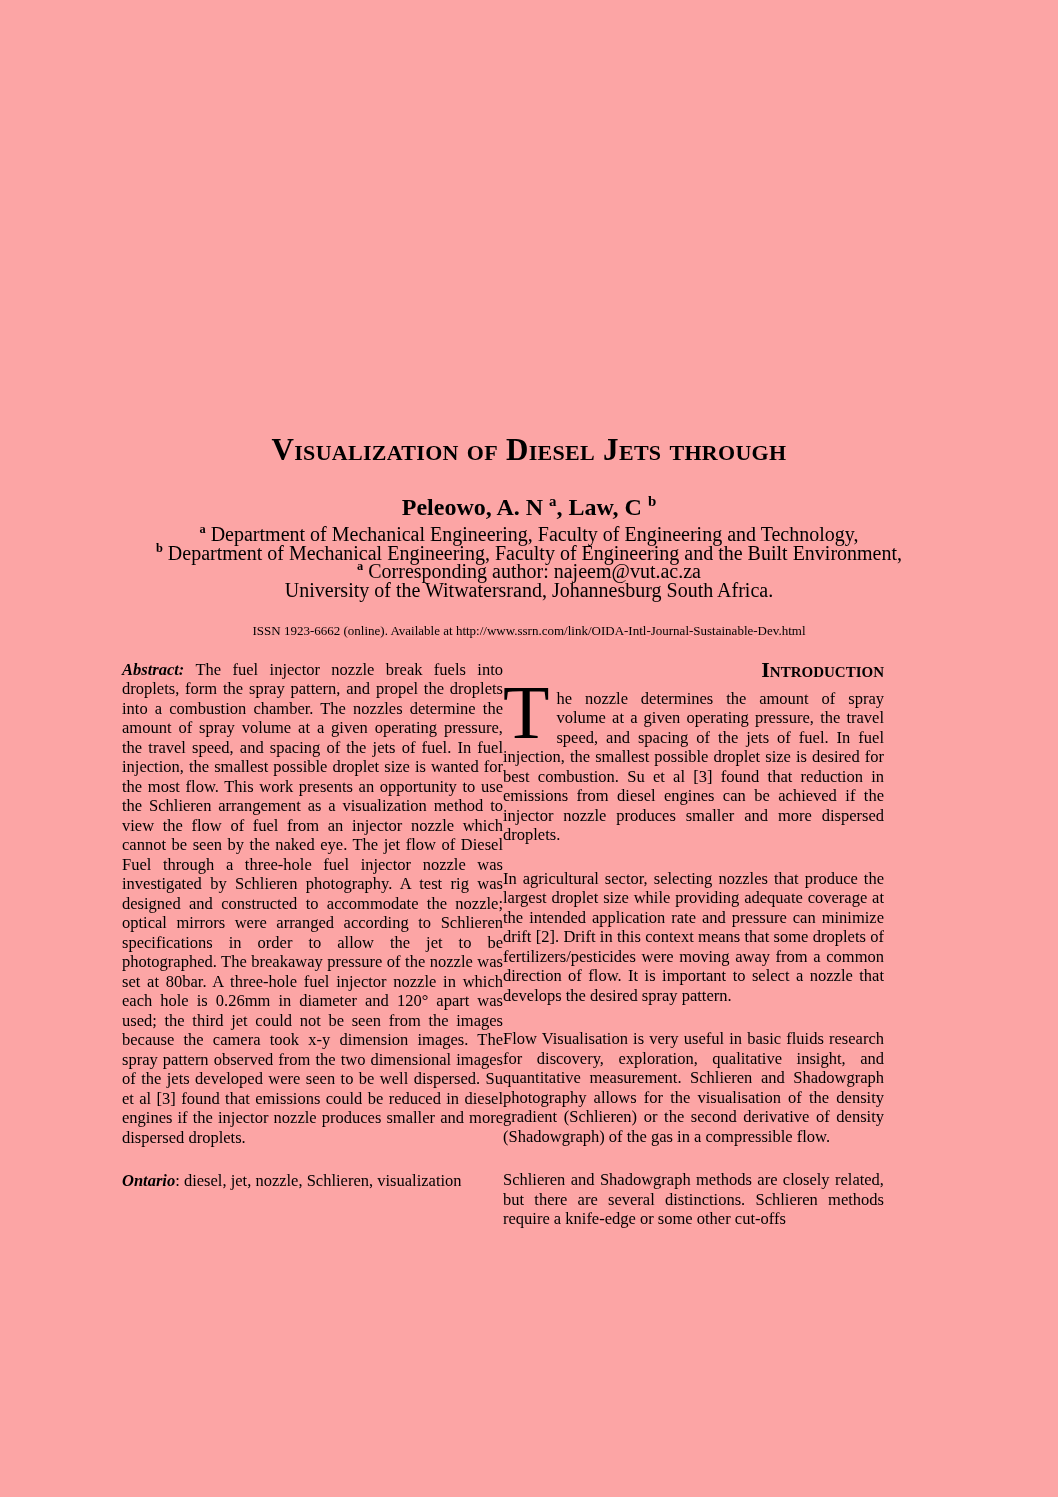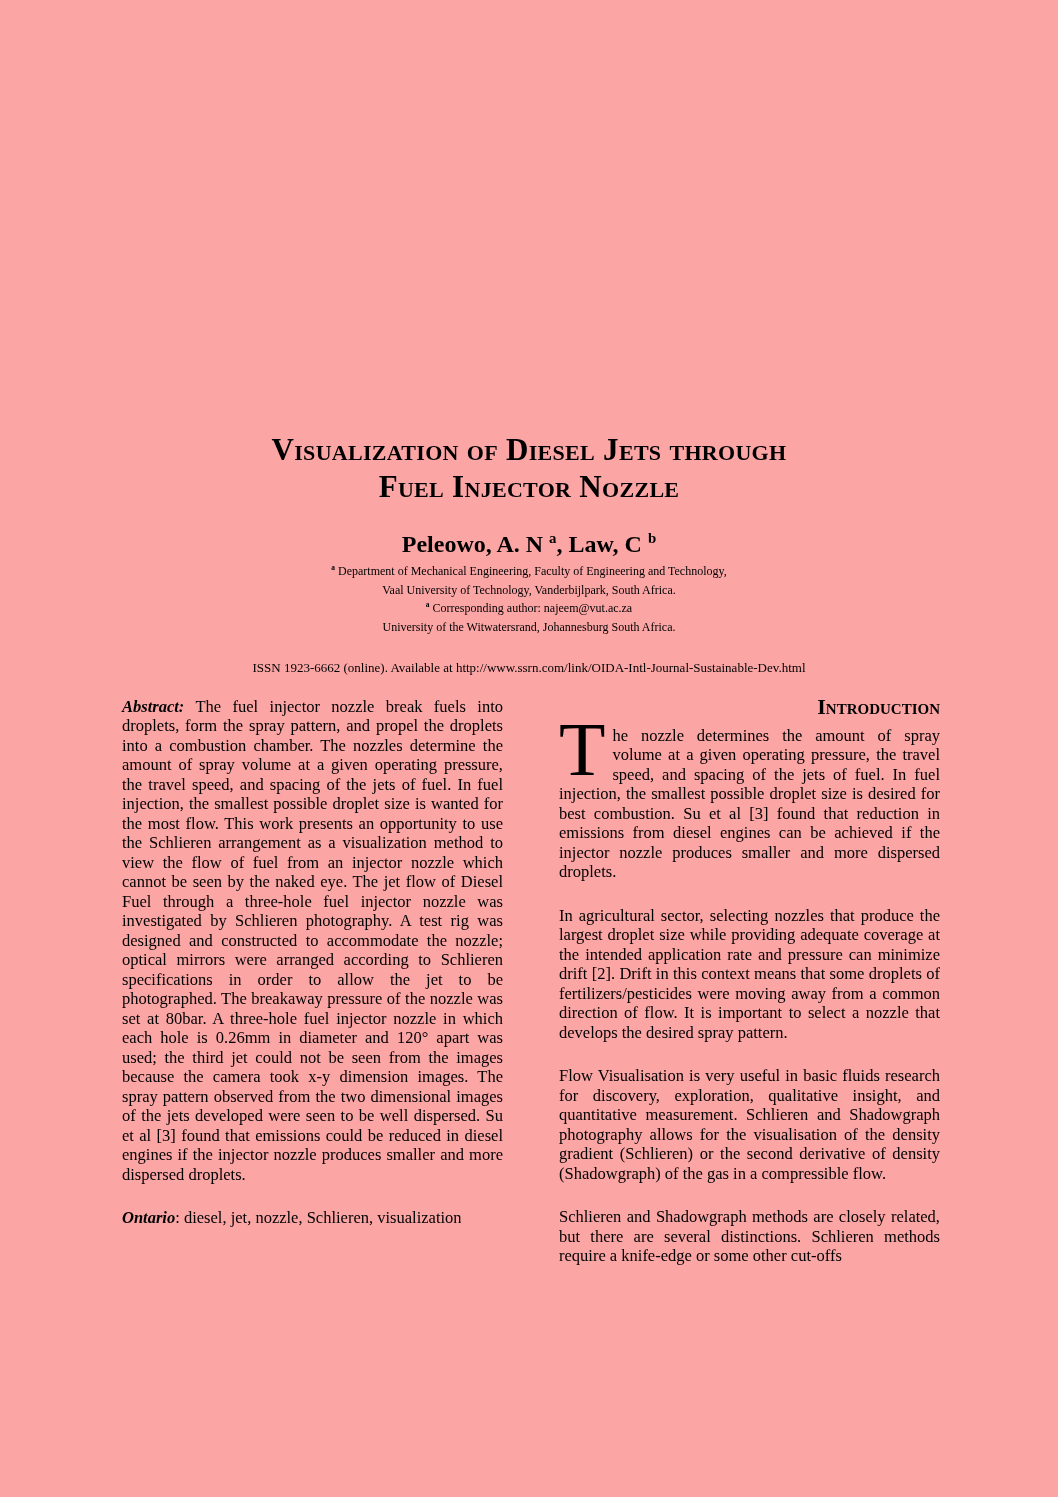--- a/index.html
+++ b/index.html
@@ -30,32 +30,31 @@
     line-height: 22px;
   }
   sup {
     font-size: 0.62em;
     vertical-align: super;
     line-height: 0;
     font-weight: 700;
   }
   .affiliations {
     margin-top: 7px;
-    font-size: 12px;
+    font-size: 20px;
     line-height: 18.5px;
   }
   .affil-line { white-space: nowrap; }
   .imprint {
     margin-top: 24px;
     font-size: 13px;
     line-height: 16.5px;
   }
   .columns {
     display: flex;
-    gap: 56px;
     margin: 20px 118px 0 122px;
     text-align: left;
   }
   .col { width: 381px; }
   .columns p {
     margin: 0;
     font-size: 16.5px;
     line-height: 19.5px;
     text-align: justify;
   }
@@ -80,28 +79,27 @@
 </style>
 </head>
 <body>
 
 <div class="page">
 
   <header class="front-matter">
 
     <h1 class="title">
       <span class="title-line">Visualization of Diesel Jets through</span>
-      <span class="title-line">Fuel Injector Nozzle</span>
     </h1>
 
     <div class="byline"><span>Peleowo, A. N</span> <sup>a</sup><span>, Law, C</span> <sup>b</sup></div>
 
     <div class="affiliations">
       <div class="affil-line"><sup>a</sup> <span>Department of Mechanical Engineering, Faculty of Engineering and Technology,</span></div>
-      <div class="affil-line"><span>Vaal University of Technology, Vanderbijlpark, South Africa.</span></div>
+      <div class="affil-line"><sup>b</sup> <span>Department of Mechanical Engineering, Faculty of Engineering and the Built Environment,</span></div>
       <div class="affil-line"><sup>a</sup> <span>Corresponding author: najeem@vut.ac.za</span></div>
       <div class="affil-line"><span>University of the Witwatersrand, Johannesburg South Africa.</span></div>
     </div>
 
     <div class="imprint">
       <div>ISSN 1923-6662 (online). Available at http://www.ssrn.com/link/OIDA-Intl-Journal-Sustainable-Dev.html</div>
     </div>
 
   </header>
 

